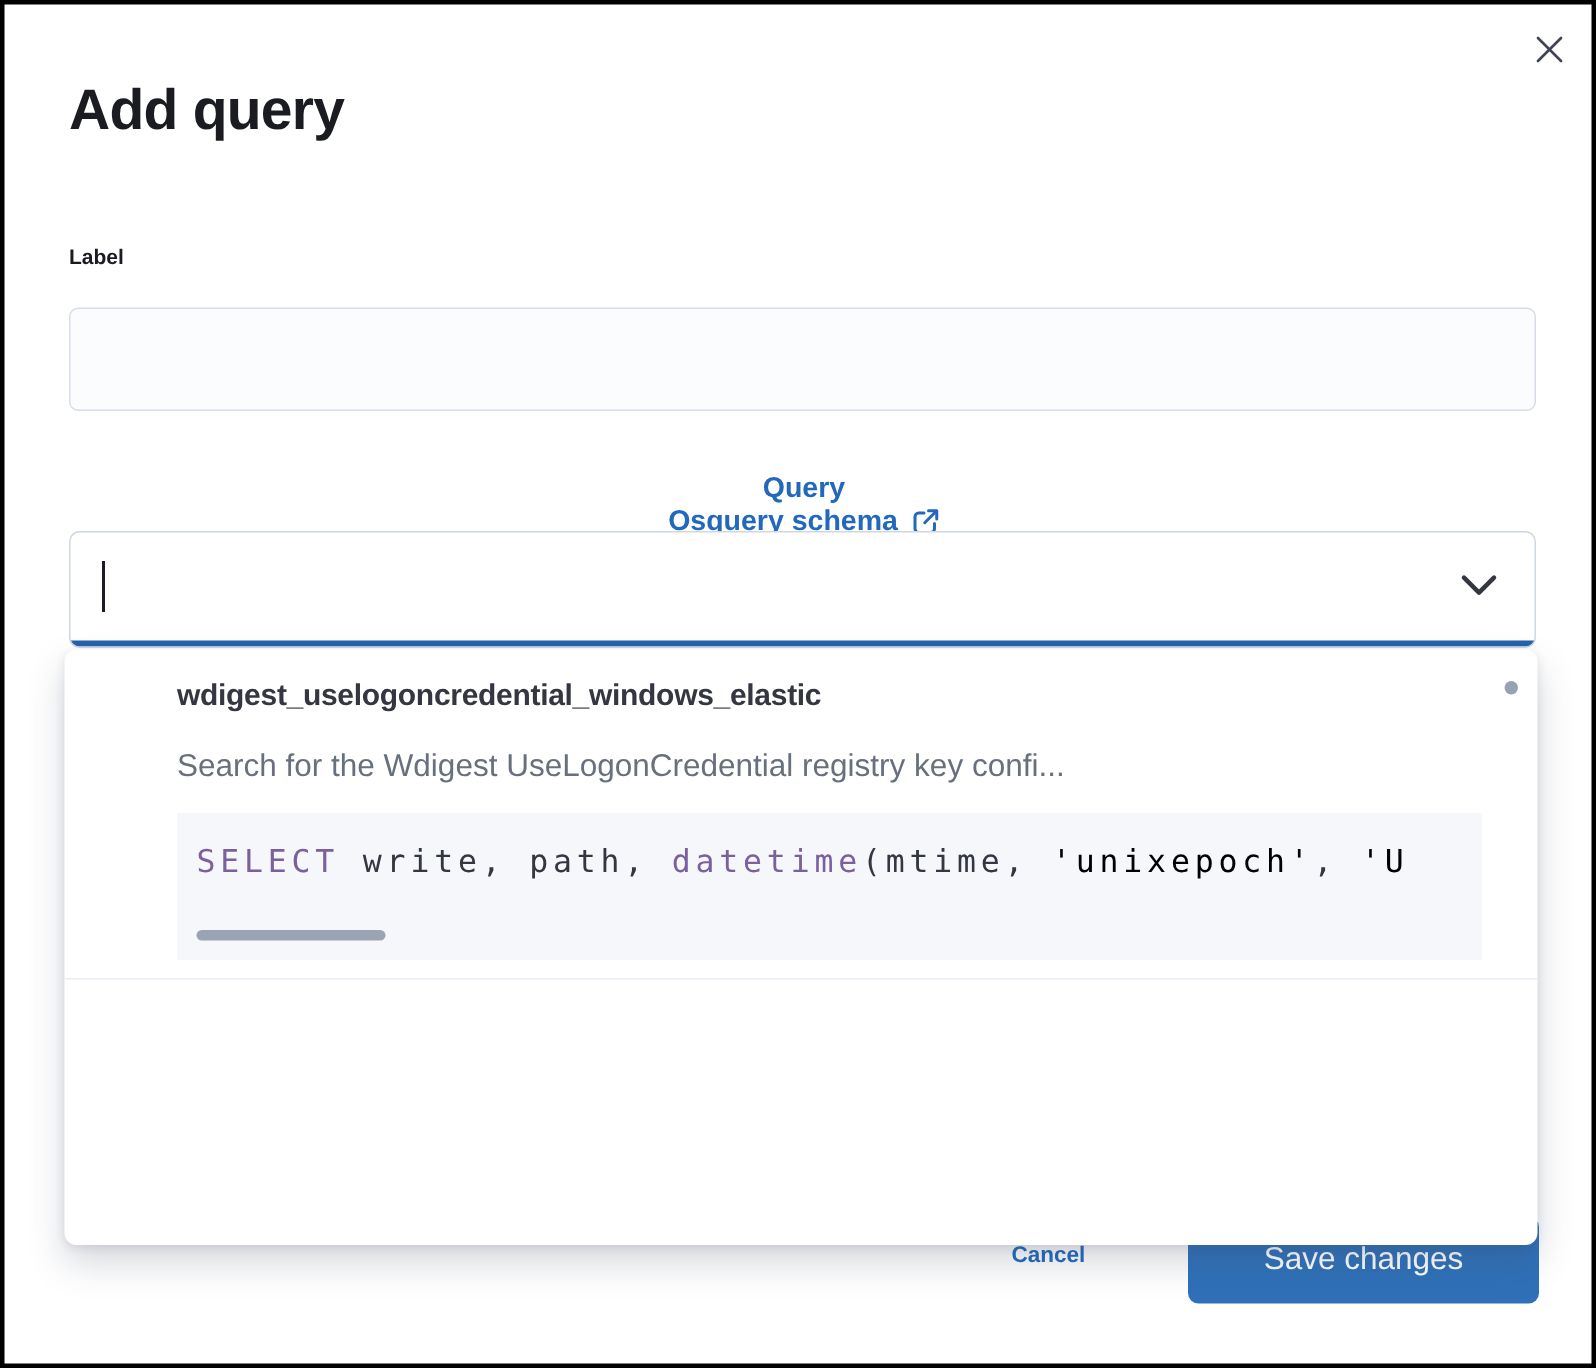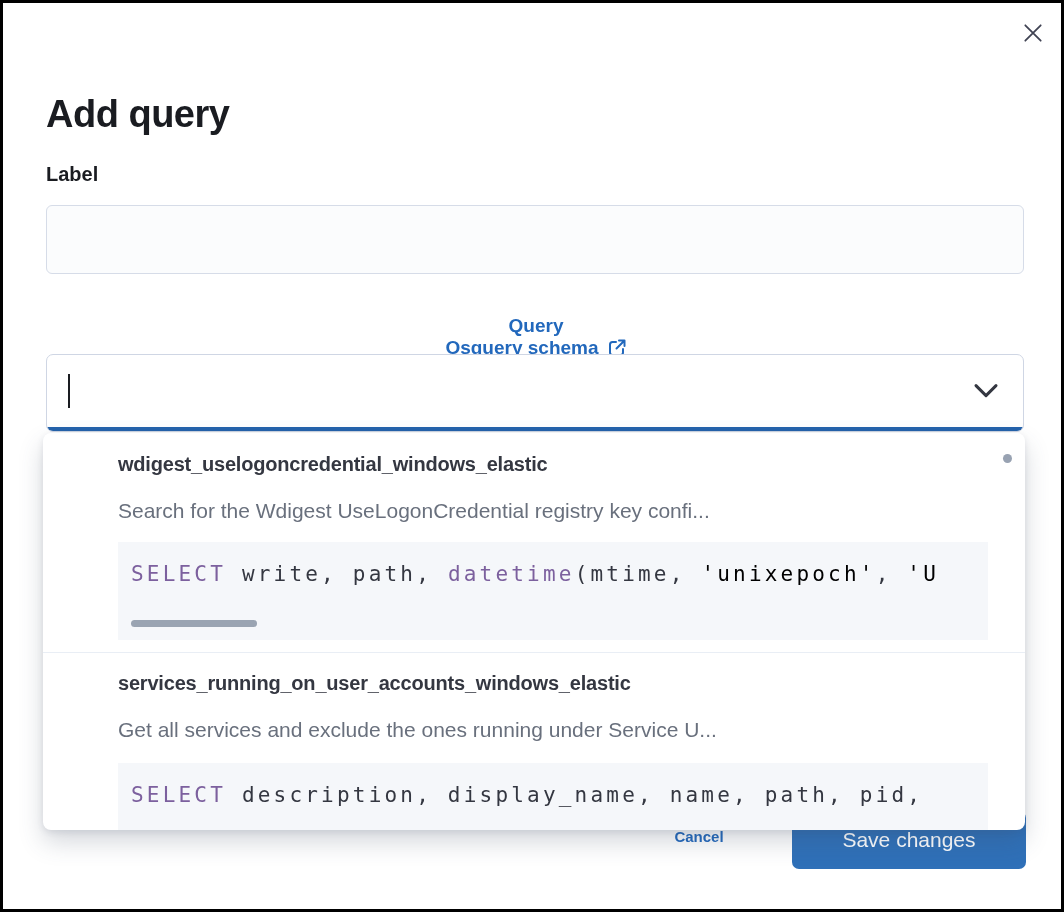--- a/index.html
+++ b/index.html
@@ -14,27 +14,27 @@
   
   .close-btn {
     position:absolute; top:14px; right:12px; width:32px; height:32px;
     background:none; border:none; cursor:pointer; display:flex;
     align-items:center; justify-content:center;
   }
 
   
   .modal-title {
     position:absolute; left:43px; top:50px;
-    font-size:38px; font-weight:700; color:#1a1c21; letter-spacing:-0.5px;margin-top:40px;
+    font-size:38px; font-weight:700; color:#1a1c21; letter-spacing:-0.5px;
   }
 
   
   .field-label {
     position:absolute; left:43px; top:160px;
-    font-size:20px; font-weight:700; color:#1a1c21;
+    font-size:14px; font-weight:700; color:#1a1c21;
   }
   .label-input {
     position:absolute; left:43px; top:202px; width:978px; height:69px;
     background:#fbfcfd; border:1px solid #d6dce8; border-radius:6px;
     font-size:21px; color:#343741; padding:0 16px; outline:none;
   }
 
   
   .query-row {
     position:absolute; left:43px; top:312px; width:980px;
@@ -168,24 +168,17 @@
       <div class="option-title">wdigest_uselogoncredential_windows_elastic</div>
       <div class="option-desc">Search for the Wdigest UseLogonCredential registry key confi...</div>
       <div class="code-block">
         <div class="code-line"><span class="tok-kw">SELECT</span><span> write, path, </span><span class="tok-kw">datetime</span><span>(mtime, </span><span class="tok-str">'unixepoch'</span><span>, </span><span class="tok-str">'U</span></div>
         <div class="hthumb"></div>
       </div>
     </div>
 
     <div class="divider"></div>
 
-    <div class="option option-2" role="option">
-      <div class="option-title">services_running_on_user_accounts_windows_elastic</div>
-      <div class="option-desc">Get all services and exclude the ones running under Service U...</div>
-      <div class="code-block">
-        <div class="code-line"><span class="tok-kw">SELECT</span><span> description, display_name, name, path, pid,</span></div>
-      </div>
-    </div>
 
     <div class="scroll-dot"></div>
   </div>
 
 </div>
 
 </body></html>

